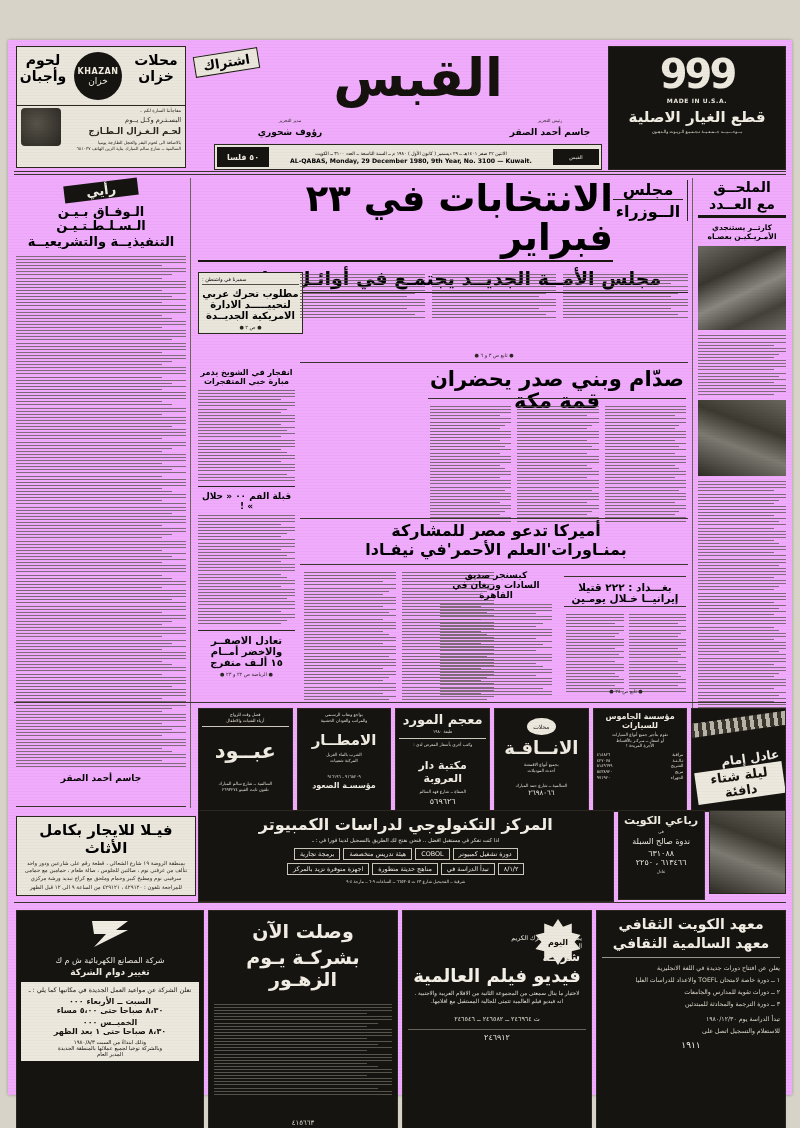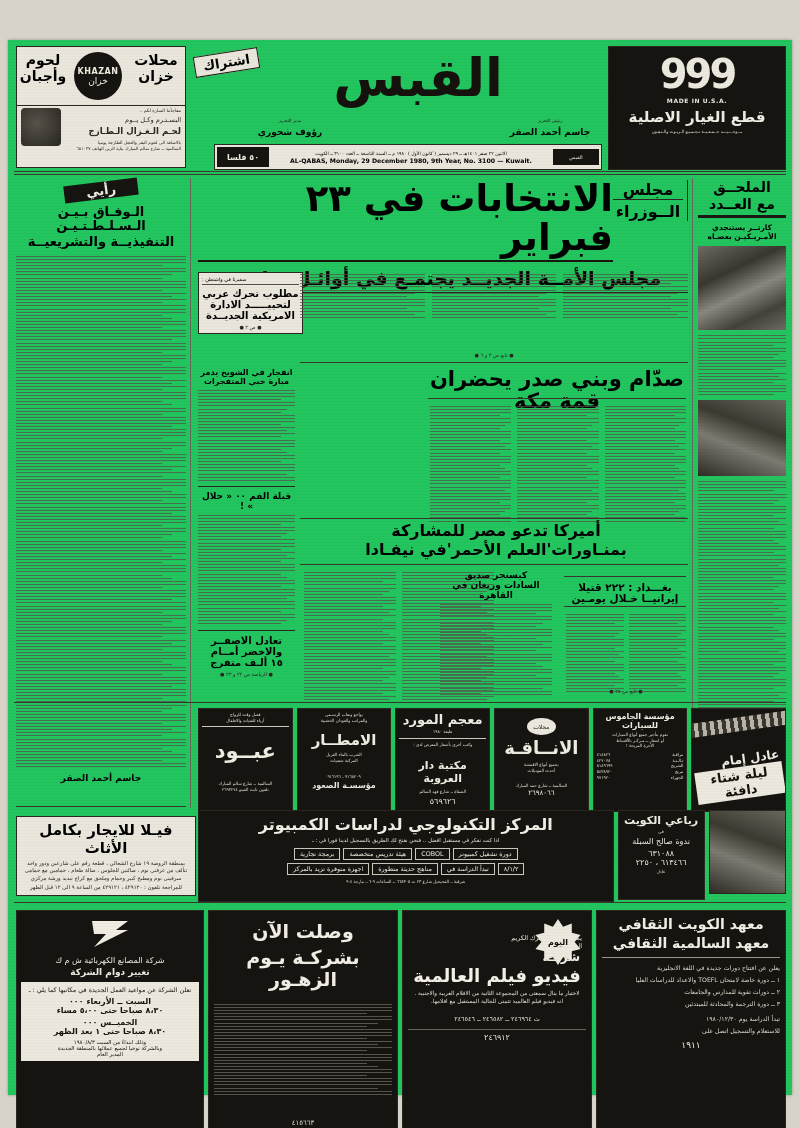--- a/index.html
+++ b/index.html
@@ -1,18 +1,18 @@
 <!DOCTYPE html>
 <html><head>
 <meta charset="utf-8">
 <style>
   html,body{margin:0;padding:0;background:#cfcabf;}
   body{font-family:"DejaVu Sans","Liberation Sans",sans-serif;}
   #page{position:relative;width:800px;height:1128px;background:#d8d3c8;overflow:hidden;}
-  .paper{position:absolute;left:8px;top:40px;width:784px;height:1055px;background:#22c55e;
+  .paper{position:absolute;left:8px;top:40px;width:784px;height:1055px;background:#f0abfc;
          box-shadow:0 0 3px rgba(0,0,0,.3);}
   .ar{direction:rtl;unicode-bidi:embed;}
   .blk{background:#161410;color:#ece8de;}
   .bx{border:1px solid #2a2620;}
   .ttl{font-weight:bold;line-height:1.05;}
   .center{text-align:center;}
   .tiny{font-size:4.2px;line-height:1.35;color:#2a2721;}
   .tinyw{font-size:4.2px;line-height:1.35;color:#e4e0d6;}
   .rule{background:#2a2620;height:1px;width:100%;}
   .hrule{position:absolute;height:1px;background:#3a352d;}

